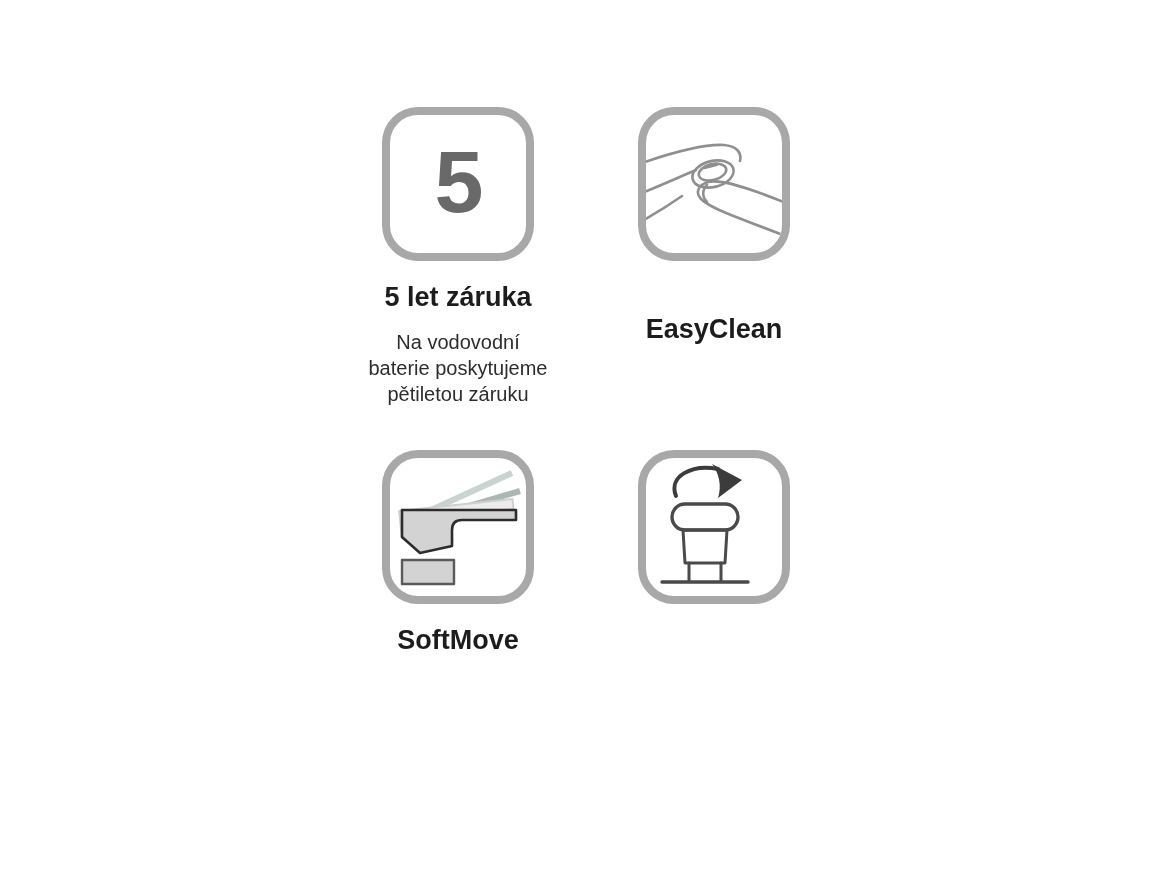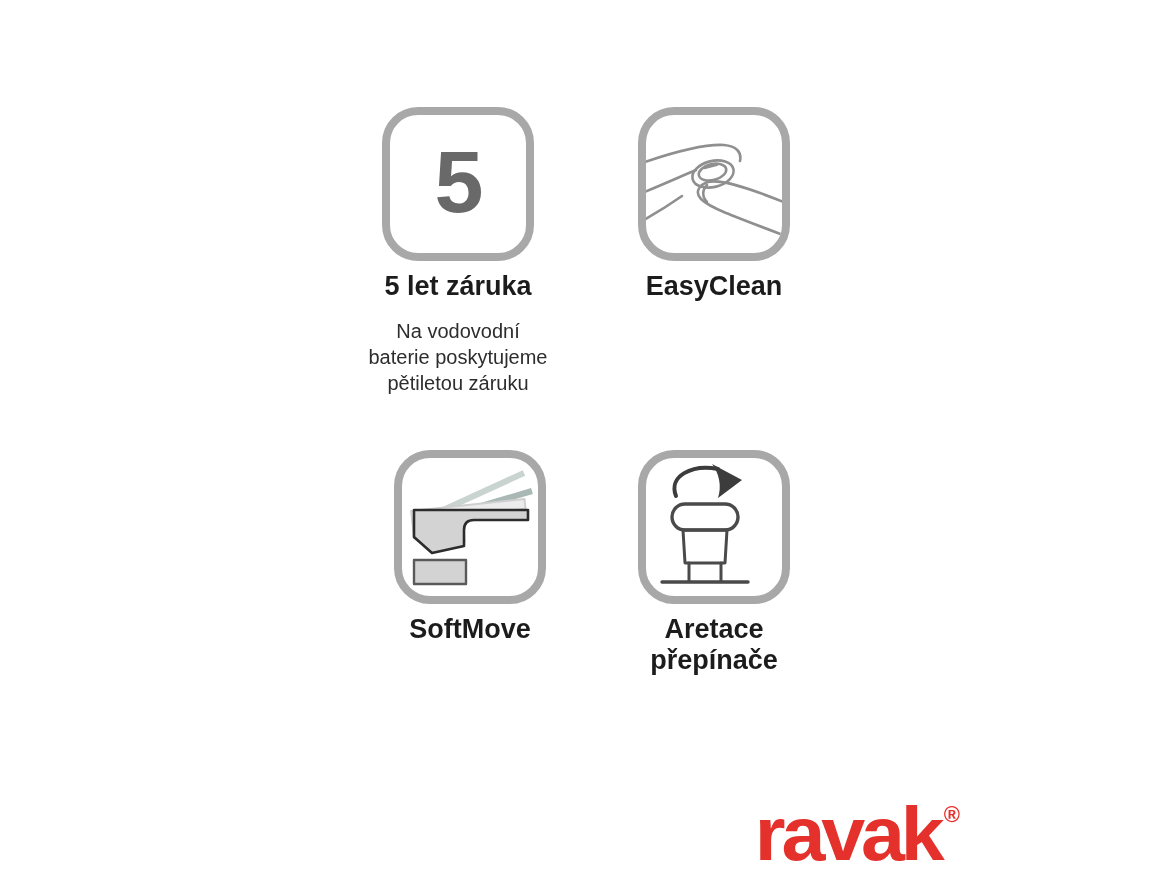--- a/index.html
+++ b/index.html
@@ -1,32 +1,32 @@
 <!DOCTYPE html>
 <html><head>
 <meta charset="utf-8">
 <style>
   html,body{margin:0;padding:0;background:#ffffff;}
   body{font-family:"Liberation Sans","DejaVu Sans",sans-serif;}
   .stage{position:relative;width:1170px;height:878px;background:#ffffff;overflow:hidden;}
 
   .cell{position:absolute;width:256px;display:flex;flex-direction:column;align-items:center;text-align:center;}
   .cell-tl{left:330px;top:107px;}
-  .cell-tr{left:586px;top:107px;}
-  .cell-bl{left:342px;top:450px;justify-content:center;}
+  .cell-tr{left:586px;top:107px;gap:32px;}
+  .cell-bl{left:330px;top:450px;justify-content:center;}
   .cell-br{left:586px;top:450px;}
 
   .tile{width:136px;height:138px;border:8px solid #a8a8a8;border-radius:36px;background:#ffffff;
         display:flex;align-items:center;justify-content:center;overflow:hidden;flex:0 0 auto;}
   .tile svg{display:block;}
 
   .big-number{font-size:88px;font-weight:bold;color:#696969;line-height:1;letter-spacing:-2px;
               transform:translateY(-2px);}
 
-  .feature-title{margin-top:10px;font-size:27px;font-weight:bold;color:#1c1c1c;line-height:1.15;
+  .feature-title{margin-top:21px;font-size:27px;font-weight:bold;color:#1c1c1c;line-height:1.15;
                  white-space:pre-line;}
   .feature-desc{margin-top:16px;font-size:20px;color:#2d2d2d;line-height:26px;white-space:pre-line;}
 
   .logo{position:absolute;top:796px;right:210px;display:flex;align-items:flex-start;}
   .logo-text{font-size:76px;font-weight:bold;color:#e5312b;letter-spacing:-4px;line-height:1;
              transform:scaleX(1.04);transform-origin:right top;}
   .logo-reg{font-size:22px;font-weight:bold;color:#e5312b;margin-left:3px;margin-top:8px;line-height:1;}
 </style>
 </head>
 <body>
@@ -90,22 +90,16 @@
 
         <rect x="26" y="46" width="66" height="26" rx="13" stroke-width="3.4"></rect>
 
         <path d="M37,72 L81,72 L79,105 L39,105 Z" stroke-width="3"></path>
 
         <path d="M43,105 V123 M75,105 V123" stroke-width="3"></path>
 
         <path d="M16,124 H102" stroke-width="3.4"></path>
       </svg>
     </div>
-    <div class="feature-title">Aretace
-přepínače</div>
   </div>
 
-  <div class="logo">
-    <span class="logo-text">ravak</span>
-    <span class="logo-reg">®</span>
-  </div>
 
 </div>
 
 </body></html>

